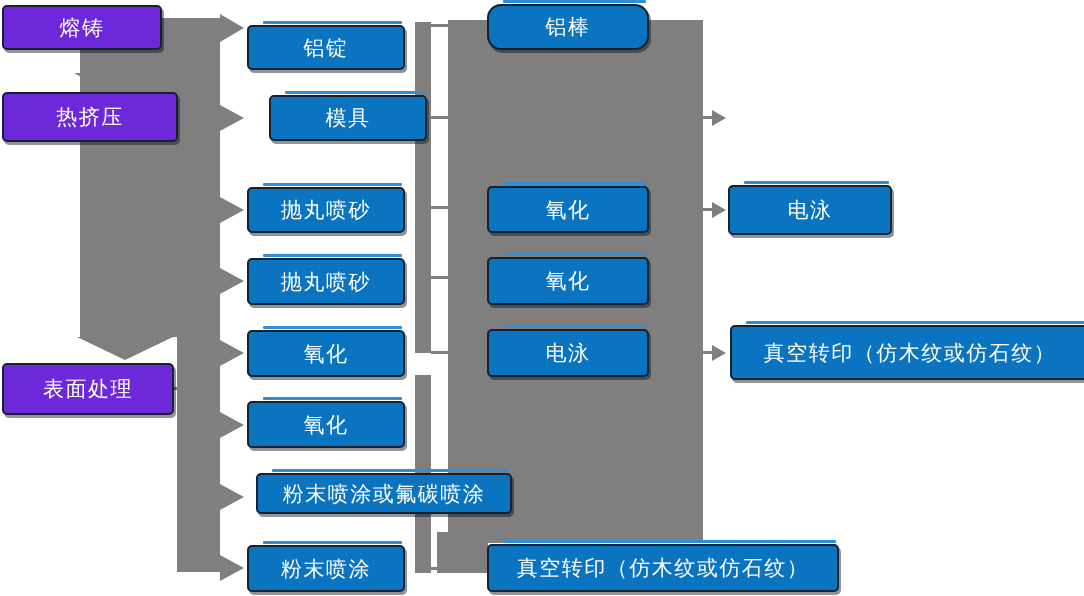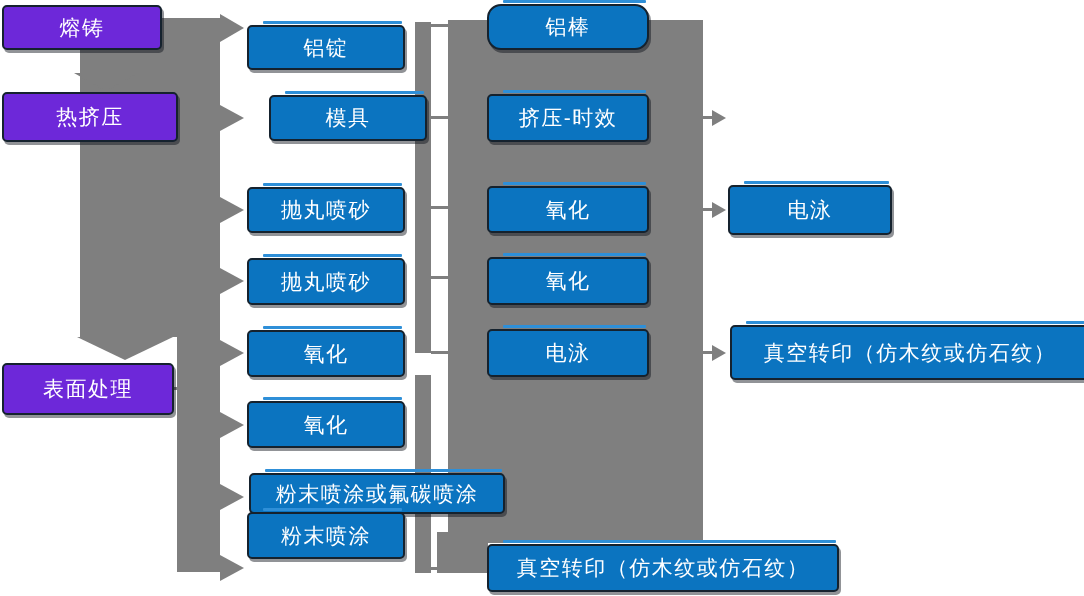--- a/index.html
+++ b/index.html
@@ -65,25 +65,24 @@
   <div class="box dark" style="left:2px;top:5px;width:160px;height:45px;">熔铸</div>
   <div class="box dark" style="left:2px;top:92px;width:176px;height:50px;">热挤压</div>
   <div class="box dark" style="left:2px;top:363px;width:172px;height:52px;">表面处理</div>
 
   <div class="box bright" style="left:247px;top:5px;width:158px;height:45px;margin-top:20px;">铝锭</div>
   <div class="box bright" style="left:247px;top:95px;width:158px;height:46px;margin-left:22px;">模具</div>
   <div class="box bright" style="left:247px;top:187px;width:158px;height:46px;">抛丸喷砂</div>
   <div class="box bright" style="left:247px;top:258px;width:158px;height:47px;">抛丸喷砂</div>
   <div class="box bright" style="left:247px;top:330px;width:158px;height:47px;">氧化</div>
   <div class="box bright" style="left:247px;top:401px;width:158px;height:47px;">氧化</div>
-  <div class="box bright" style="left:249px;top:473px;width:256px;height:41px;">粉末喷涂或氟碳喷涂</div>
-  <div class="box bright" style="left:247px;top:512px;width:158px;height:47px;">粉末喷涂</div>
+  <div class="box bright" style="left:256px;top:473px;width:256px;height:41px;">粉末喷涂或氟碳喷涂</div>
+  <div class="box bright" style="left:247px;top:545px;width:158px;height:47px;">粉末喷涂</div>
 
   <div class="box bright" style="left:487px;top:4px;width:162px;height:46px;border-radius:14px;">铝棒</div>
-  <div class="box bright" style="left:487px;top:94px;width:162px;height:48px;">挤压-时效</div>
   <div class="box bright" style="left:487px;top:186px;width:162px;height:47px;">氧化</div>
   <div class="box bright" style="left:487px;top:257px;width:162px;height:48px;">氧化</div>
   <div class="box bright" style="left:487px;top:329px;width:162px;height:48px;">电泳</div>
   <div class="box bright" style="left:487px;top:544px;width:352px;height:48px;">真空转印（仿木纹或仿石纹）</div>
 
   <div class="box bright" style="left:728px;top:185px;width:164px;height:50px;">电泳</div>
   <div class="box bright" style="left:730px;top:325px;width:360px;height:55px;">真空转印（仿木纹或仿石纹）</div>
 
 </div>
 

